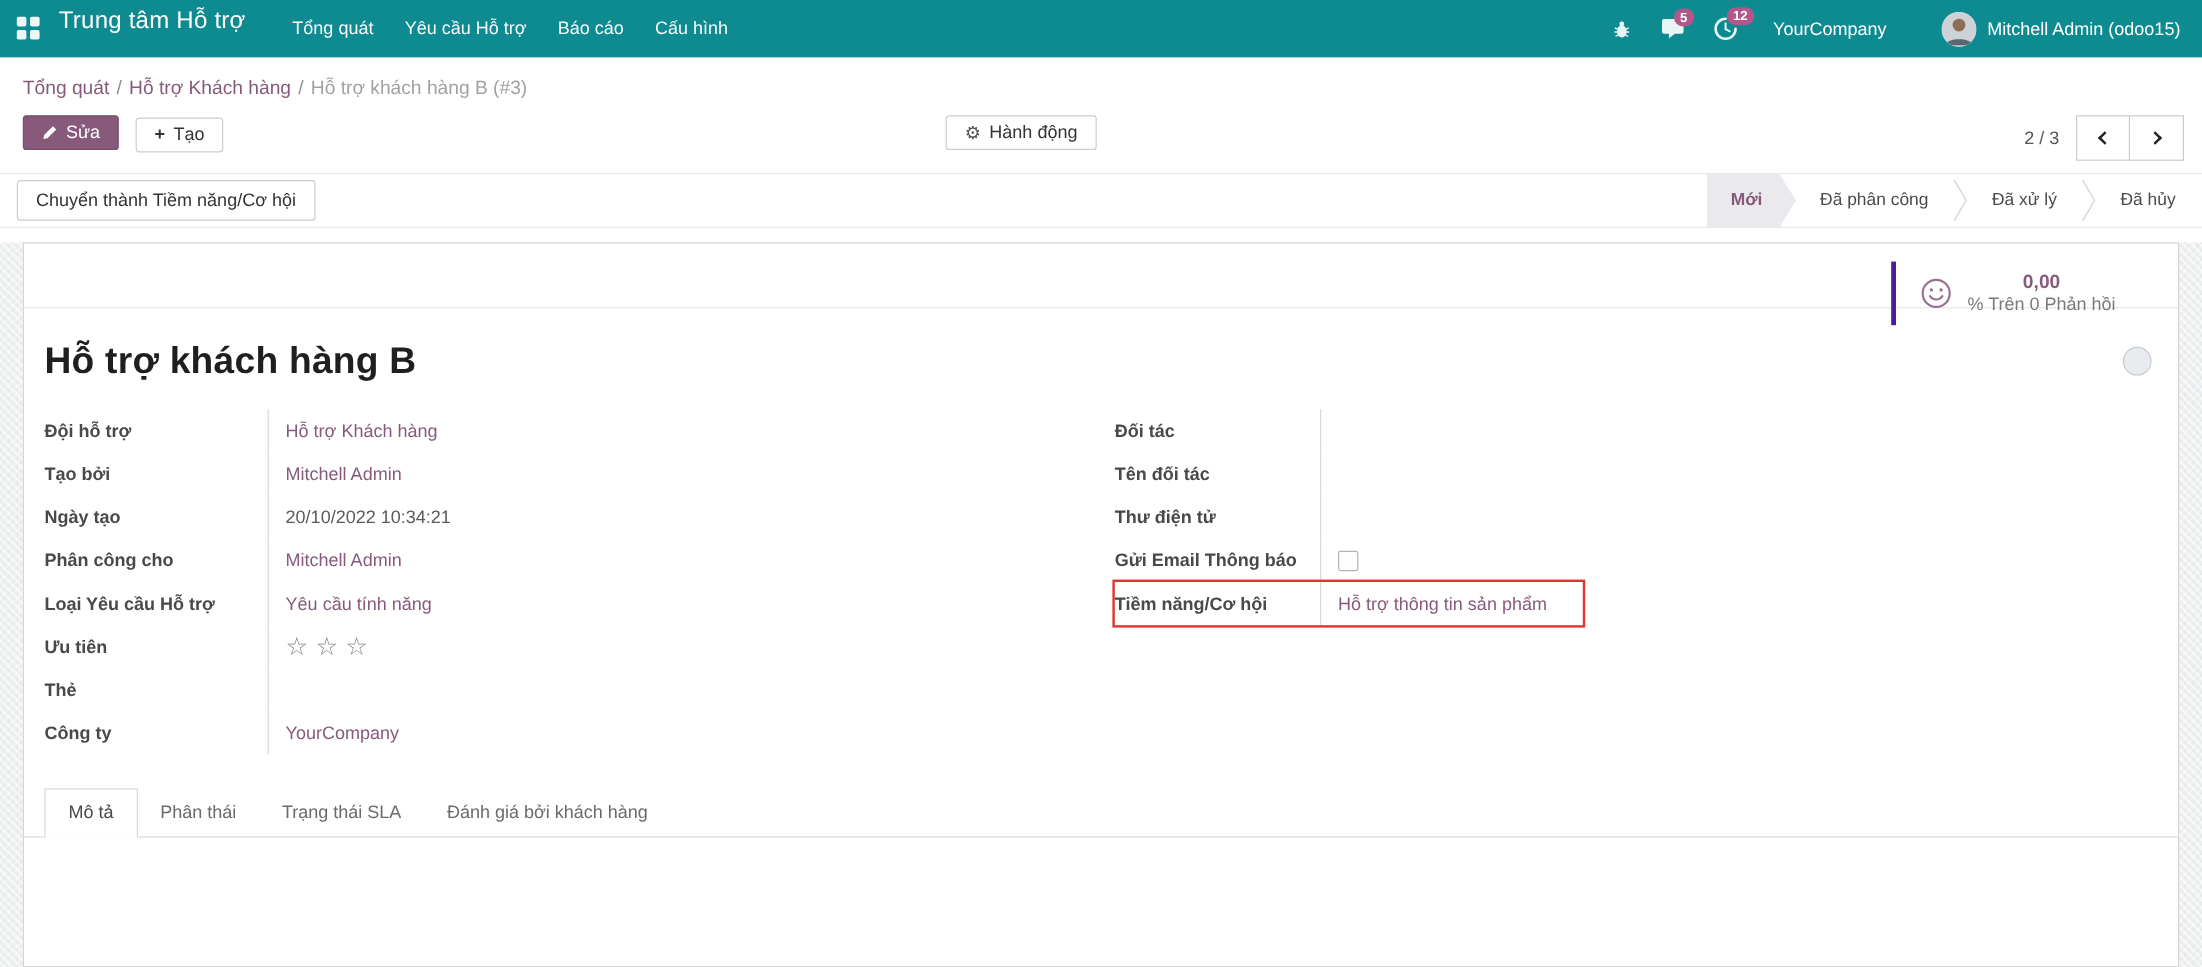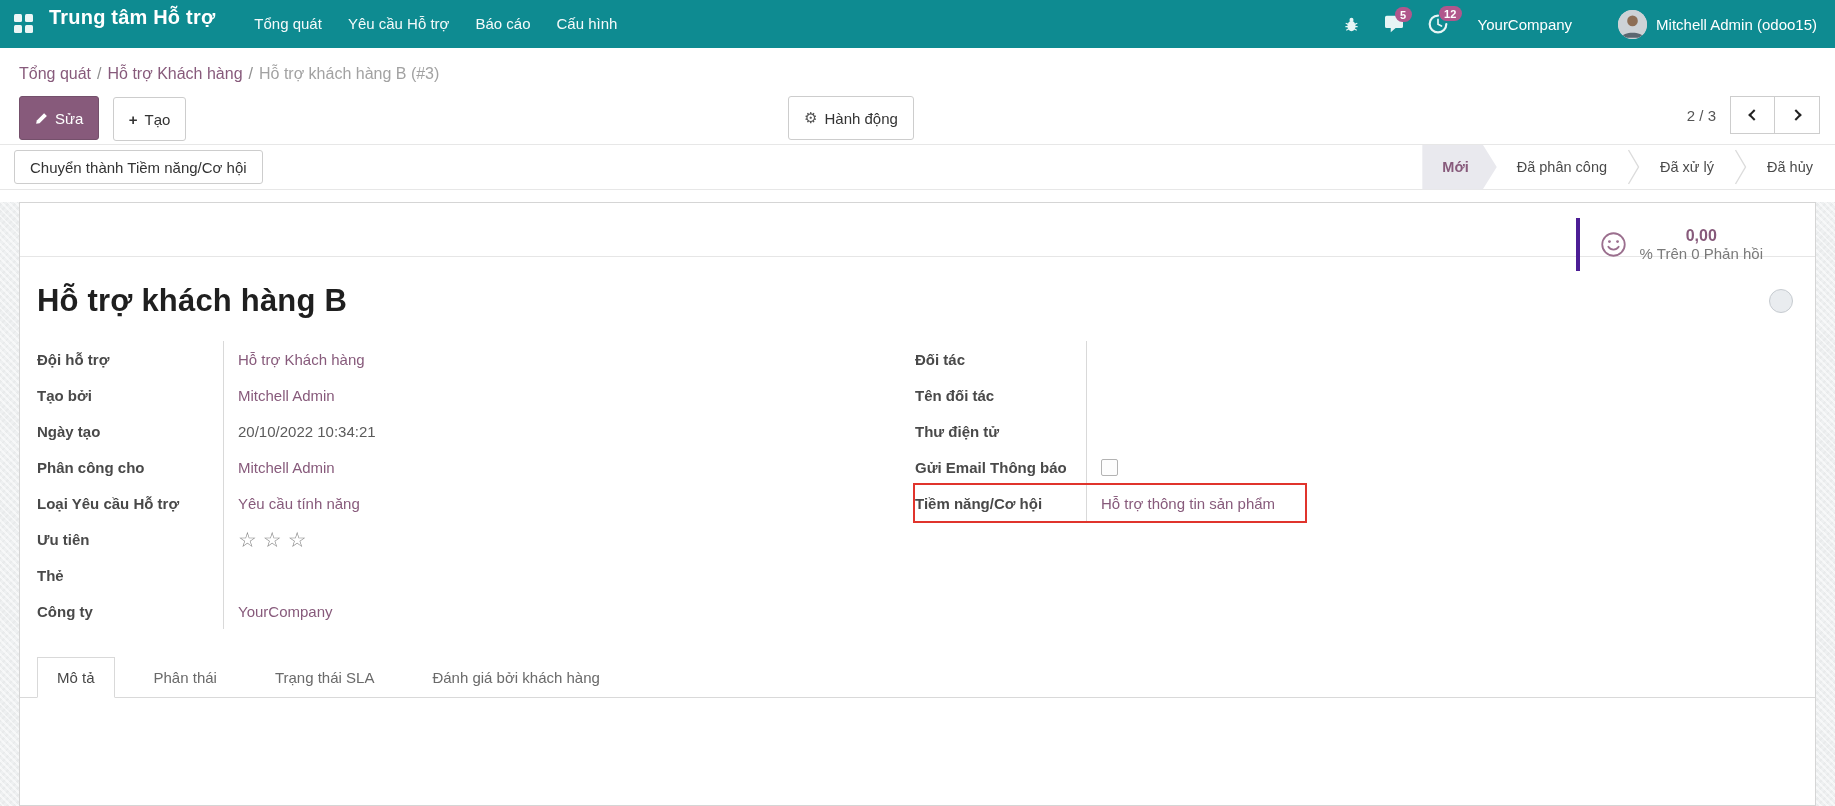--- a/index.html
+++ b/index.html
@@ -5,42 +5,42 @@
   * { margin:0; padding:0; box-sizing:border-box; }
   html,body { width:1835px; height:806px; overflow:hidden;
     font-family:"Liberation Sans", sans-serif; background:#fff; }
 
   
   .navbar { height:48px; background:#0e8b91; display:flex; align-items:center;
     padding:0 18px 0 14px; color:#fff; }
   .apps-grid { width:20px; height:20px; display:grid; grid-template-columns:8px 8px;
     grid-template-rows:8px 8px; gap:3px; cursor:pointer; }
   .apps-grid span { background:rgba(255,255,255,.92); border-radius:1.5px; }
-  .brand { font-size:20px; font-weight:700; margin:0 26px 13px 15px; letter-spacing:.2px; cursor:pointer; }
+  .brand { font-size:20px; font-weight:400; margin:0 26px 13px 15px; letter-spacing:.2px; cursor:pointer; }
   .top-menu { display:flex; align-items:center; height:100%; }
   .nav-item { padding:0 13px; line-height:48px; font-size:15px; color:rgba(255,255,255,.96); cursor:pointer; }
   .nav-spacer { flex:1; }
   .systray { display:flex; align-items:center; gap:24px; }
   .tray-icon { position:relative; display:inline-flex; align-items:center; cursor:pointer; }
   .badge { position:absolute; top:-8px; left:11px; background:#b1578c; color:#fff;
     font-size:11px; font-weight:700; border-radius:9px; padding:1.5px 5.5px; line-height:12px; }
   .company-name { font-size:15px; margin:0 8px 0 6px; cursor:pointer; }
   .user-zone { display:flex; align-items:center; gap:9px; margin-left:14px; cursor:pointer; }
   .avatar { width:29px; height:29px; border-radius:50%; overflow:hidden; background:#cfd4d8; flex:none; }
   .user-name { font-size:15px; }
 
   
   .breadcrumb-row { padding:13px 19px 3px; font-size:16px; line-height:26px; background:#fff; }
   .bc-link { color:#875A7B; cursor:pointer; }
   .bc-sep { color:#8f8f8f; padding:0 6px; }
   .bc-current { color:#a2a2a2; }
 
   
   .cp-row { position:relative; padding:6px 19px 12px; background:#fff; height:54px; }
-  .btn { display:inline-flex; align-items:center; gap:7px; height:44px; padding:0 15px;
+  .btn { display:inline-flex; align-items:center; gap:7px; height:29px; padding:0 15px;
     font-size:15px; border-radius:3px; cursor:pointer; border:1px solid transparent;
     font-family:inherit; background:#fff; }
   .btn-primary { background:#875A7B; border-color:#74506b; color:#fff; }
   .btn-default { background:#fff; border-color:#cdcdcd; color:#333; }
   .btn-create { margin-left:9px; }
   .action-btn { position:absolute; left:788px; top:6px; }
   .gear-glyph { font-size:15px; color:#555; }
   .pager { position:absolute; right:15px; top:6px; display:flex; align-items:center; }
   .pager-value { font-size:15px; color:#555; margin-right:14px; }
   .pager-btns { display:flex; }
@@ -77,37 +77,37 @@
     align-items:center; gap:13px; padding:0 24px 0 20px; border-left:4px solid #4c1d95; cursor:pointer;text-align:center; }
   .stat-text .stat-value { font-size:16px; font-weight:700; color:#875A7B; line-height:19px; }
   .stat-text .stat-caption { font-size:15px; color:#7a7a7a; line-height:18px; }
 
   .sheet-title-row { display:flex; align-items:center; justify-content:space-between;
     padding:26px 22px 0 17px; }
   .sheet-title { font-size:31px; font-weight:700; color:#1f1f1f; letter-spacing:.2px; }
   .kanban-state { width:24px; height:24px; border-radius:50%; background:#e9ecef;
     border:1px solid #c6cbd0; cursor:pointer; }
 
-  .field-grid { display:grid; grid-template-columns:862px 390px; column-gap:16px;
+  .field-grid { display:grid; grid-template-columns:862px 390px; column-gap:30px;
     padding:0 17px; margin-top:22px; align-items:start; }
   .field-col { display:flex; flex-direction:column; }
   .field-row { display:grid; min-height:36px; align-items:center; }
   .col-left .field-row { grid-template-columns:186px 1fr; }
   .col-right .field-row { grid-template-columns:171px 1fr; }
   .field-label { font-size:15px; font-weight:700; color:#494949; padding-right:10px; }
   .field-value { border-left:1px solid #d9d9d9; padding-left:14px; font-size:15px;
     color:#5b5b5b; min-height:36px; display:flex; align-items:center; }
   .field-value .link { color:#875A7B; cursor:pointer; }
   .stars { font-size:21px; color:#8a8a8a; letter-spacing:6px; line-height:21px; cursor:pointer; }
   .checkbox { width:17px; height:17px; border:1px solid #b3b3b3; border-radius:2px;
     background:#fdfdfd; cursor:pointer; }
   .field-row.highlighted { outline:2px solid #e0342c; outline-offset:0; }
 
   .tab-strip { display:flex; align-items:flex-end; margin-top:28px; padding-left:17px;
-    border-bottom:1px solid #d9d9d9;gap:20px; }
+    border-bottom:1px solid #d9d9d9; }
   .tab { padding:11px 19px; font-size:15px; color:#6a6a6a; cursor:pointer; background:transparent; }
   .tab.active { background:#fff; border:1px solid #d9d9d9; border-bottom:1px solid #fff;
     margin-bottom:-1px; color:#474747; }
 </style>
 </head>
 <body>
 
 <div class="navbar">
   <div class="apps-grid">
     <span></span>

